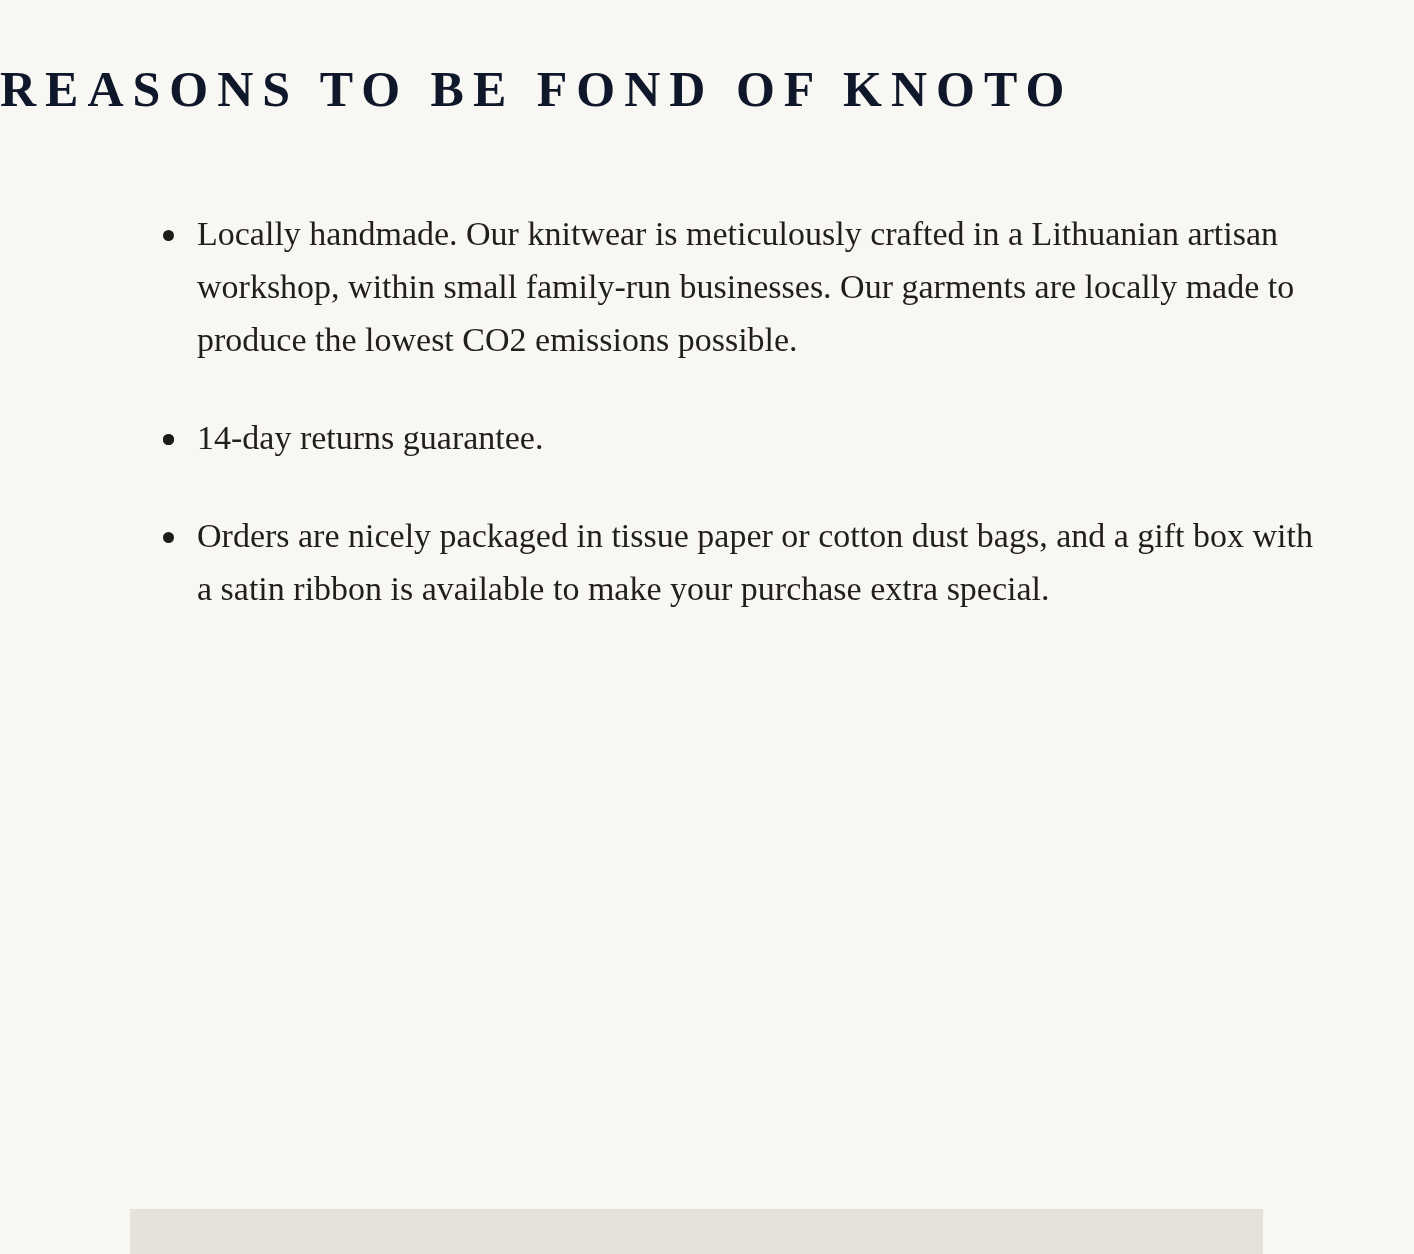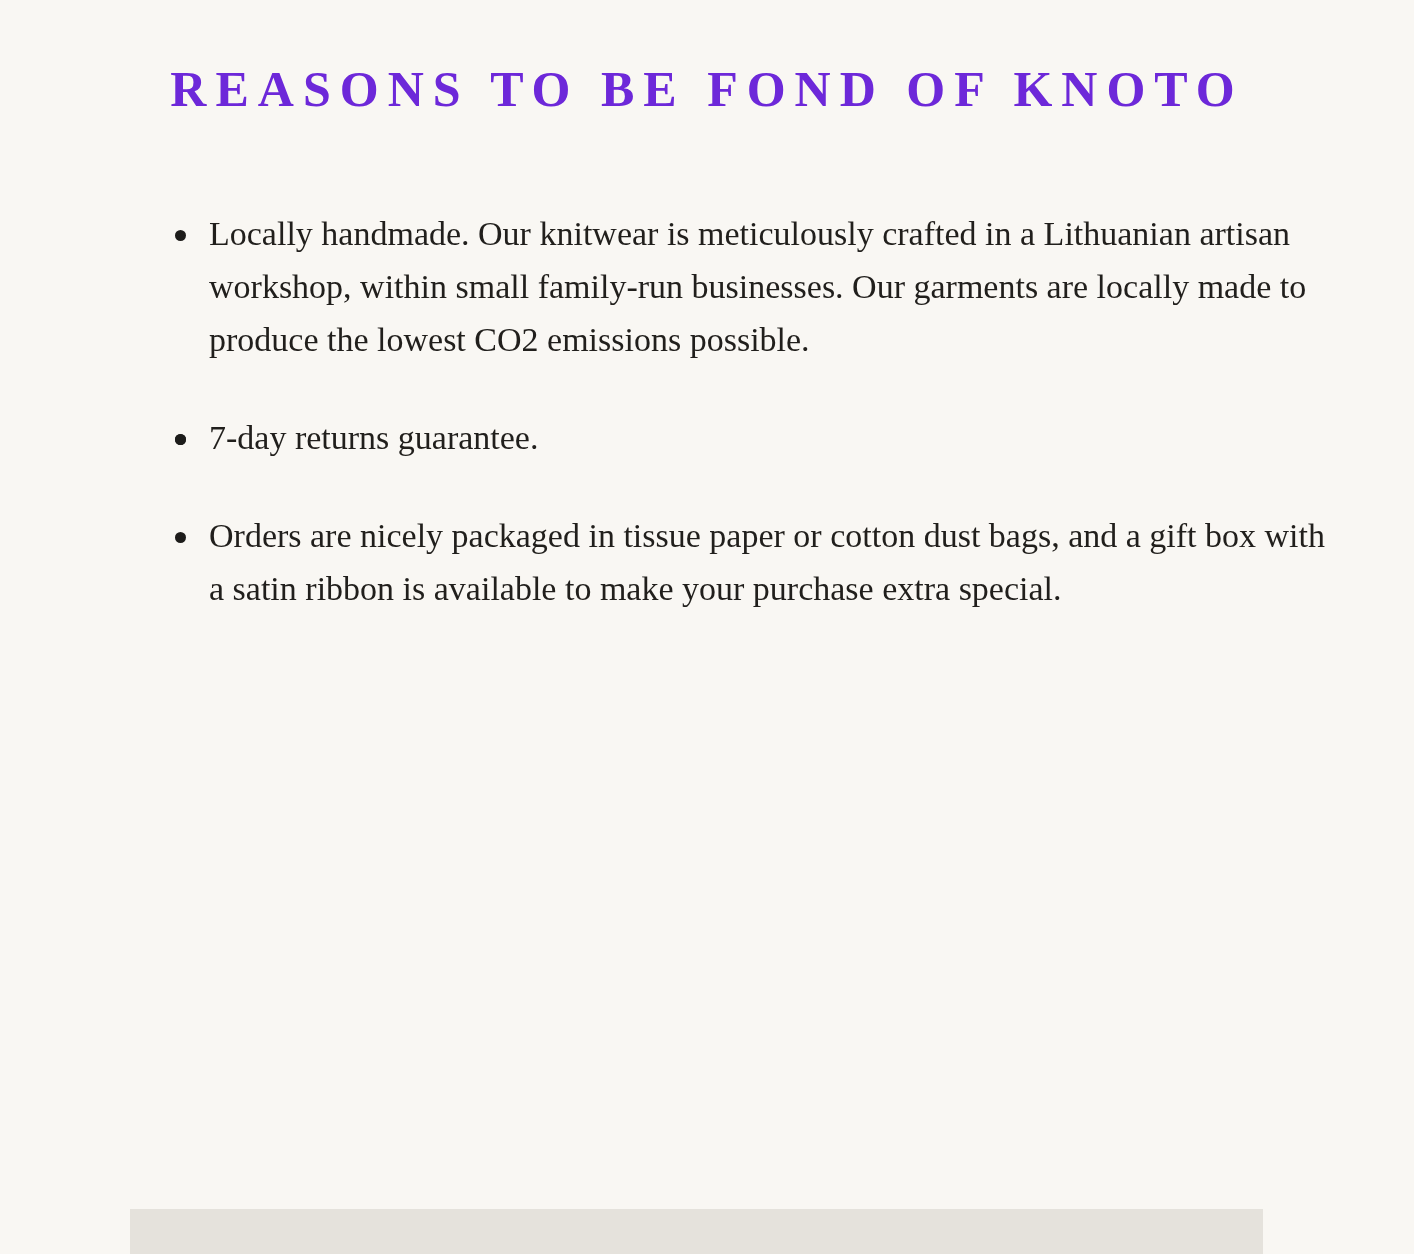--- a/index.html
+++ b/index.html
@@ -19,36 +19,35 @@
     overflow: hidden;
     color: #211f1c;
   }
   .page-title {
     margin: 0;
     padding-top: 60px;
     font-size: 50px;
     line-height: 58px;
     font-weight: 700;
     letter-spacing: 0.18em;
-    text-align: center;
-    color: #6d28d9;
+    color: #0f172a;
     white-space: nowrap;
   }
   .benefits-list {
     list-style: none;
     margin: 89px 0 0 197px;
     padding: 0;
     width: 1135px;
     font-size: 34px;
     line-height: 53px;
     color: #211f1c;
   }
   .benefits-list li {
     position: relative;
-    margin: 0 0 45px 12px;
+    margin: 0 0 45px 0;
   }
   .benefits-list li .bullet-dot {
     position: absolute;
     left: -34px;
     top: 23px;
     width: 11px;
     height: 11px;
     border-radius: 50%;
     background: #1d1c1a;
   }
@@ -71,21 +70,21 @@
   <ul class="benefits-list">
     <li>
       <span class="bullet-dot"></span>
       <span>Locally handmade. Our knitwear is meticulously crafted in a Lithuanian artisan workshop, within small family-run businesses. Our garments are locally made to produce the lowest CO2 emissions possible.</span>
     </li>
     <li>
       <span class="bullet-dot"></span>
     </li>
     <li>
       <span class="bullet-dot"></span>
-      <span>7-day returns guarantee.</span>
+      <span>14-day returns guarantee.</span>
     </li>
     <li>
       <span class="bullet-dot"></span>
       <span>Orders are nicely packaged in tissue paper or cotton dust bags, and a gift box with a satin ribbon is available to make your purchase extra special.</span>
     </li>
   </ul>
 
   <div class="next-section-block"></div>
 
 </div>

